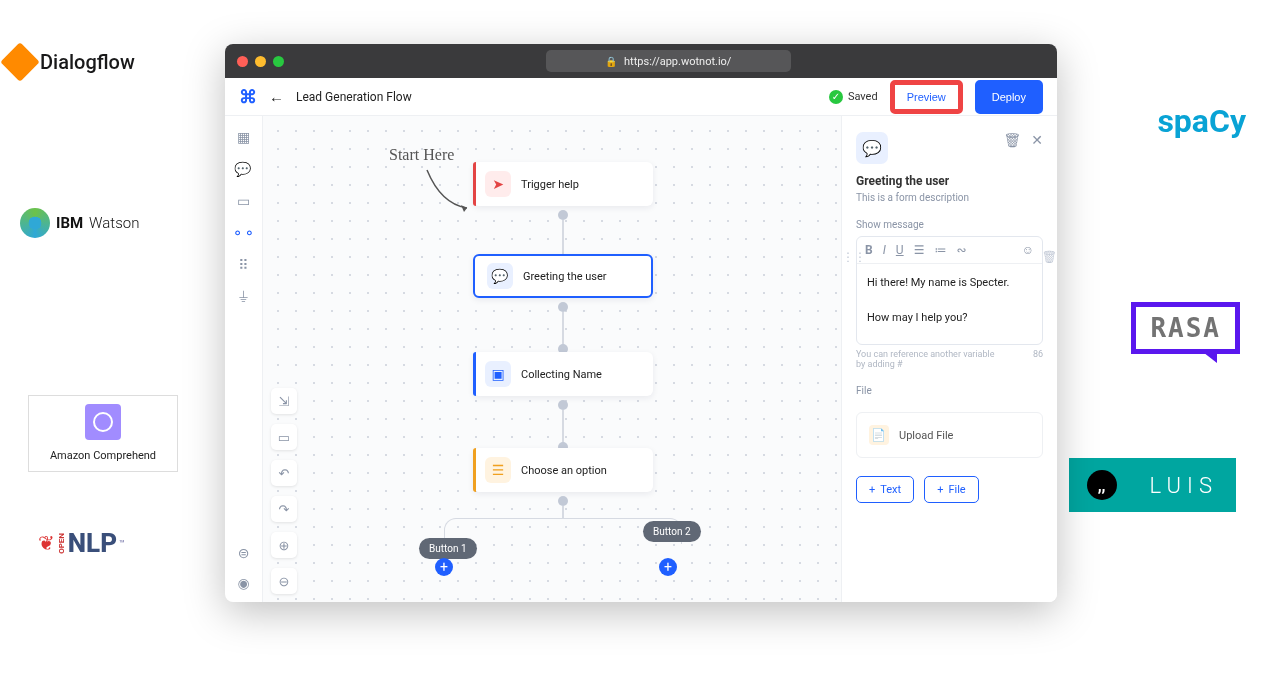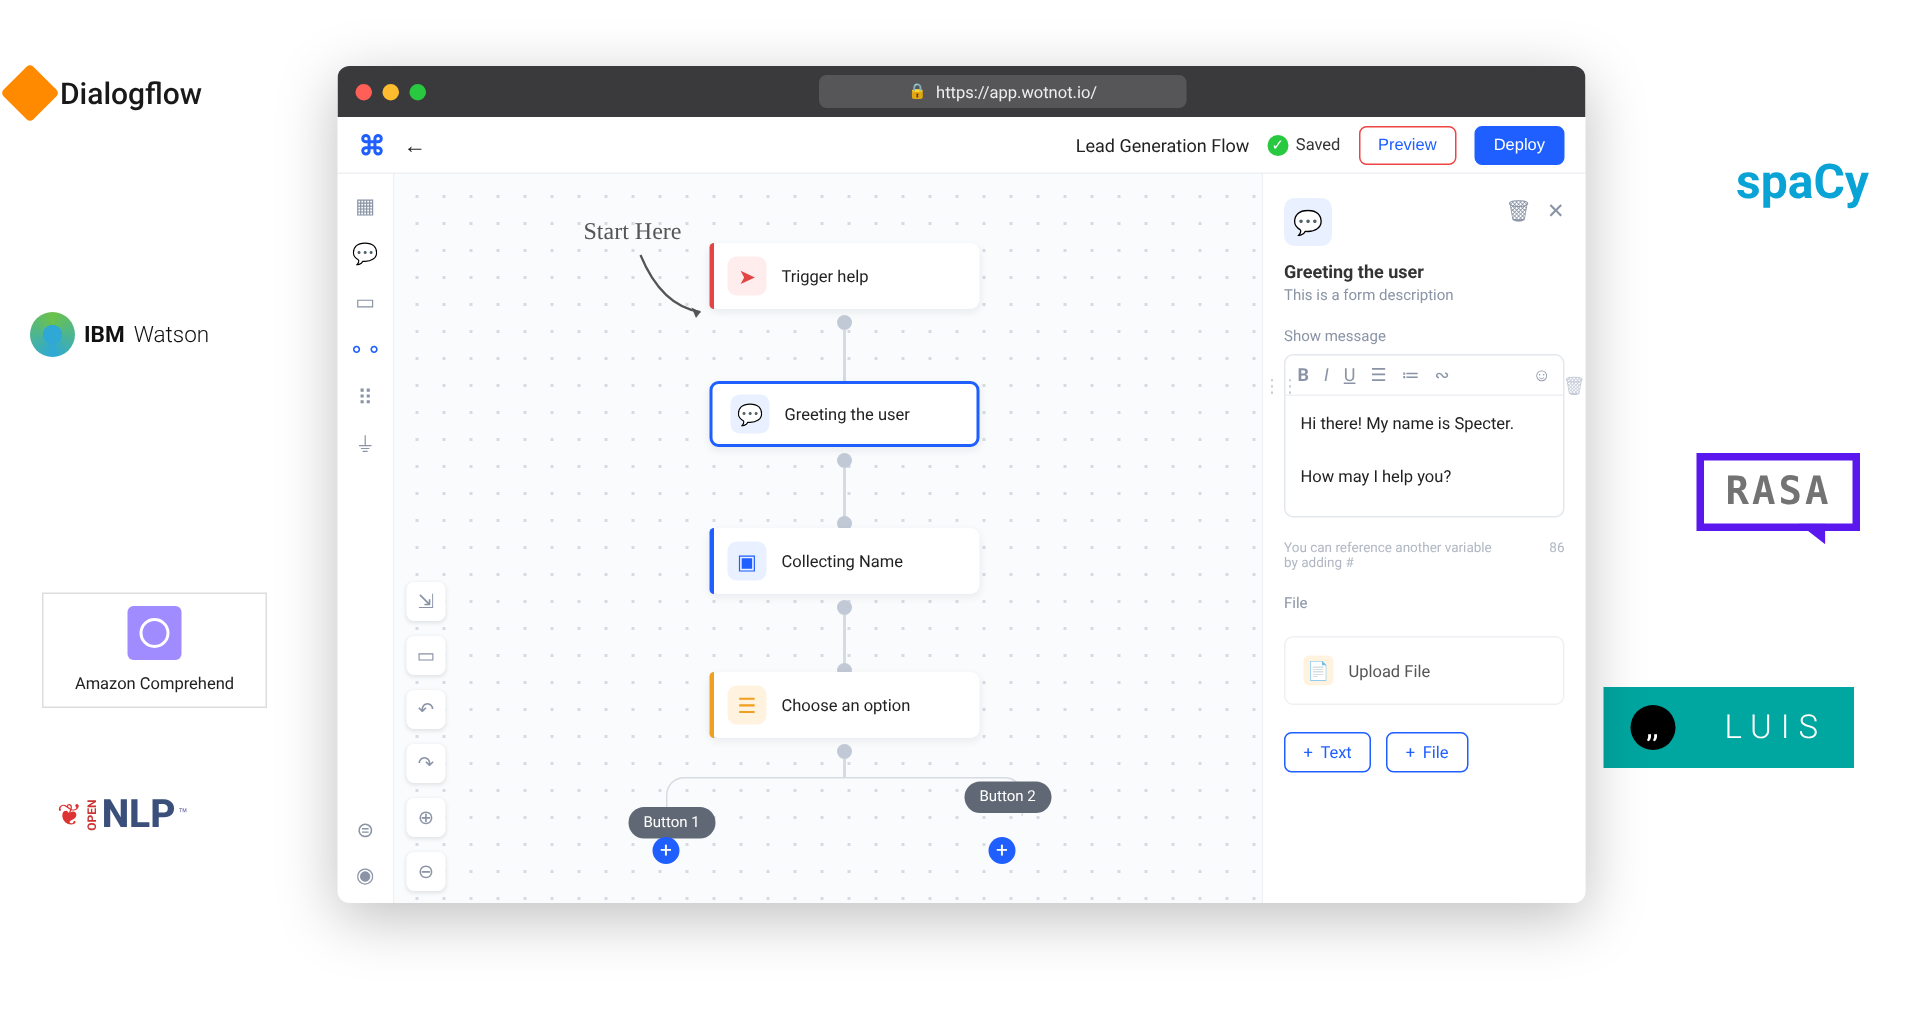--- a/index.html
+++ b/index.html
@@ -58,24 +58,24 @@
   .traffic div{width:11px;height:11px;border-radius:50%;}
   .t-red{background:#ff5f57;} .t-yel{background:#febc2e;} .t-grn{background:#28c840;}
   .urlbar{flex:0 0 auto;margin:0 auto;background:#565658;border-radius:5px;height:22px;display:flex;align-items:center;padding:0 60px;gap:6px;color:#eee;font-size:11px;}
   .lock{font-size:10px;}
 
   .app-chrome {
     height:38px;border-bottom:1px solid #eef0f3;display:flex;align-items:center;padding:0 14px;gap:12px;
   }
   .wlogo{color:#1f5fff;font-weight:800;font-size:18px;}
   .back{font-size:15px;color:#222;cursor:pointer;}
-  .flow-title{flex:1;text-align:right;font-size:12px;color:#222;}
+  .flow-title{flex:1;text-align:left;font-size:12px;color:#222;}
   .saved{display:flex;align-items:center;gap:5px;font-size:11px;color:#333;}
   .saved .check{width:14px;height:14px;border-radius:50%;background:#28c840;color:#fff;font-size:10px;display:flex;align-items:center;justify-content:center;}
-  .btn{font-size:11px;padding:6px 12px;border-radius:5px;border:1px solid #ef4444;background:#fff;color:#1f5fff;cursor:pointer;}
+  .btn{font-size:11px;padding:6px 12px;border-radius:5px;border:5px solid #ef4444;background:#fff;color:#1f5fff;cursor:pointer;}
   .btn.primary{background:#1f5fff;color:#fff;border-color:#1f5fff;}
 
   .app-body{flex:1;display:flex;min-height:0;}
   .left-rail{width:38px;border-right:1px solid #eef0f3;display:flex;flex-direction:column;align-items:center;padding:12px 0;gap:14px;position:relative;}
   .left-rail .ic{width:18px;height:18px;color:#8a94a6;display:flex;align-items:center;justify-content:center;font-size:14px;}
   .left-rail .ic.active{color:#1f5fff;}
   .left-rail .bottom{position:absolute;bottom:10px;display:flex;flex-direction:column;gap:12px;align-items:center;}
 
   .canvas-wrap{flex:1;position:relative;display:flex;}
   .canvas{
@@ -123,21 +123,21 @@
   .panel h4{font-size:12px;font-weight:700;margin:10px 0 4px;}
   .desc{color:#8a94a6;font-size:10px;margin-bottom:16px;}
   .label{color:#8a94a6;font-size:10px;margin-bottom:6px;display:block;}
   .editor-wrap{position:relative;}
   .drag-handle{position:absolute;left:-14px;top:14px;color:#c2c9d6;font-size:12px;}
   .del-msg{position:absolute;right:-14px;top:14px;color:#c2c9d6;font-size:12px;}
   .editor{border:1px solid #e3e7ee;border-radius:6px;}
   .toolbar{display:flex;gap:10px;padding:6px 8px;border-bottom:1px solid #eef0f3;color:#8a94a6;font-size:12px;align-items:center;}
   .toolbar .sp{flex:1;}
   .msg-body{padding:10px;min-height:80px;font-size:11px;line-height:1.6;color:#222;}
-  .hint{font-size:9px;color:#b0b7c3;margin-top:16px;display:flex;justify-content:space-between;gap:31px;}
+  .hint{font-size:9px;color:#b0b7c3;margin-top:4px;display:flex;justify-content:space-between;gap:31px;}
   .file-card{margin-top:16px;border:1px solid #eef0f3;border-radius:6px;padding:12px;display:flex;align-items:center;gap:10px;color:#555;}
   .file-card .fi{width:20px;height:20px;background:#fff3e0;color:#f0a020;border-radius:4px;display:flex;align-items:center;justify-content:center;font-size:12px;}
   .add-row{display:flex;gap:10px;margin-top:18px;}
   .add-btn{border:1px solid #1f5fff;color:#1f5fff;background:#fff;border-radius:5px;padding:6px 12px;font-size:11px;display:flex;align-items:center;gap:5px;cursor:pointer;}
 </style>
 </head>
 <body>
 
 <div class="logo-box dialogflow">
   <div class="hex"></div>

